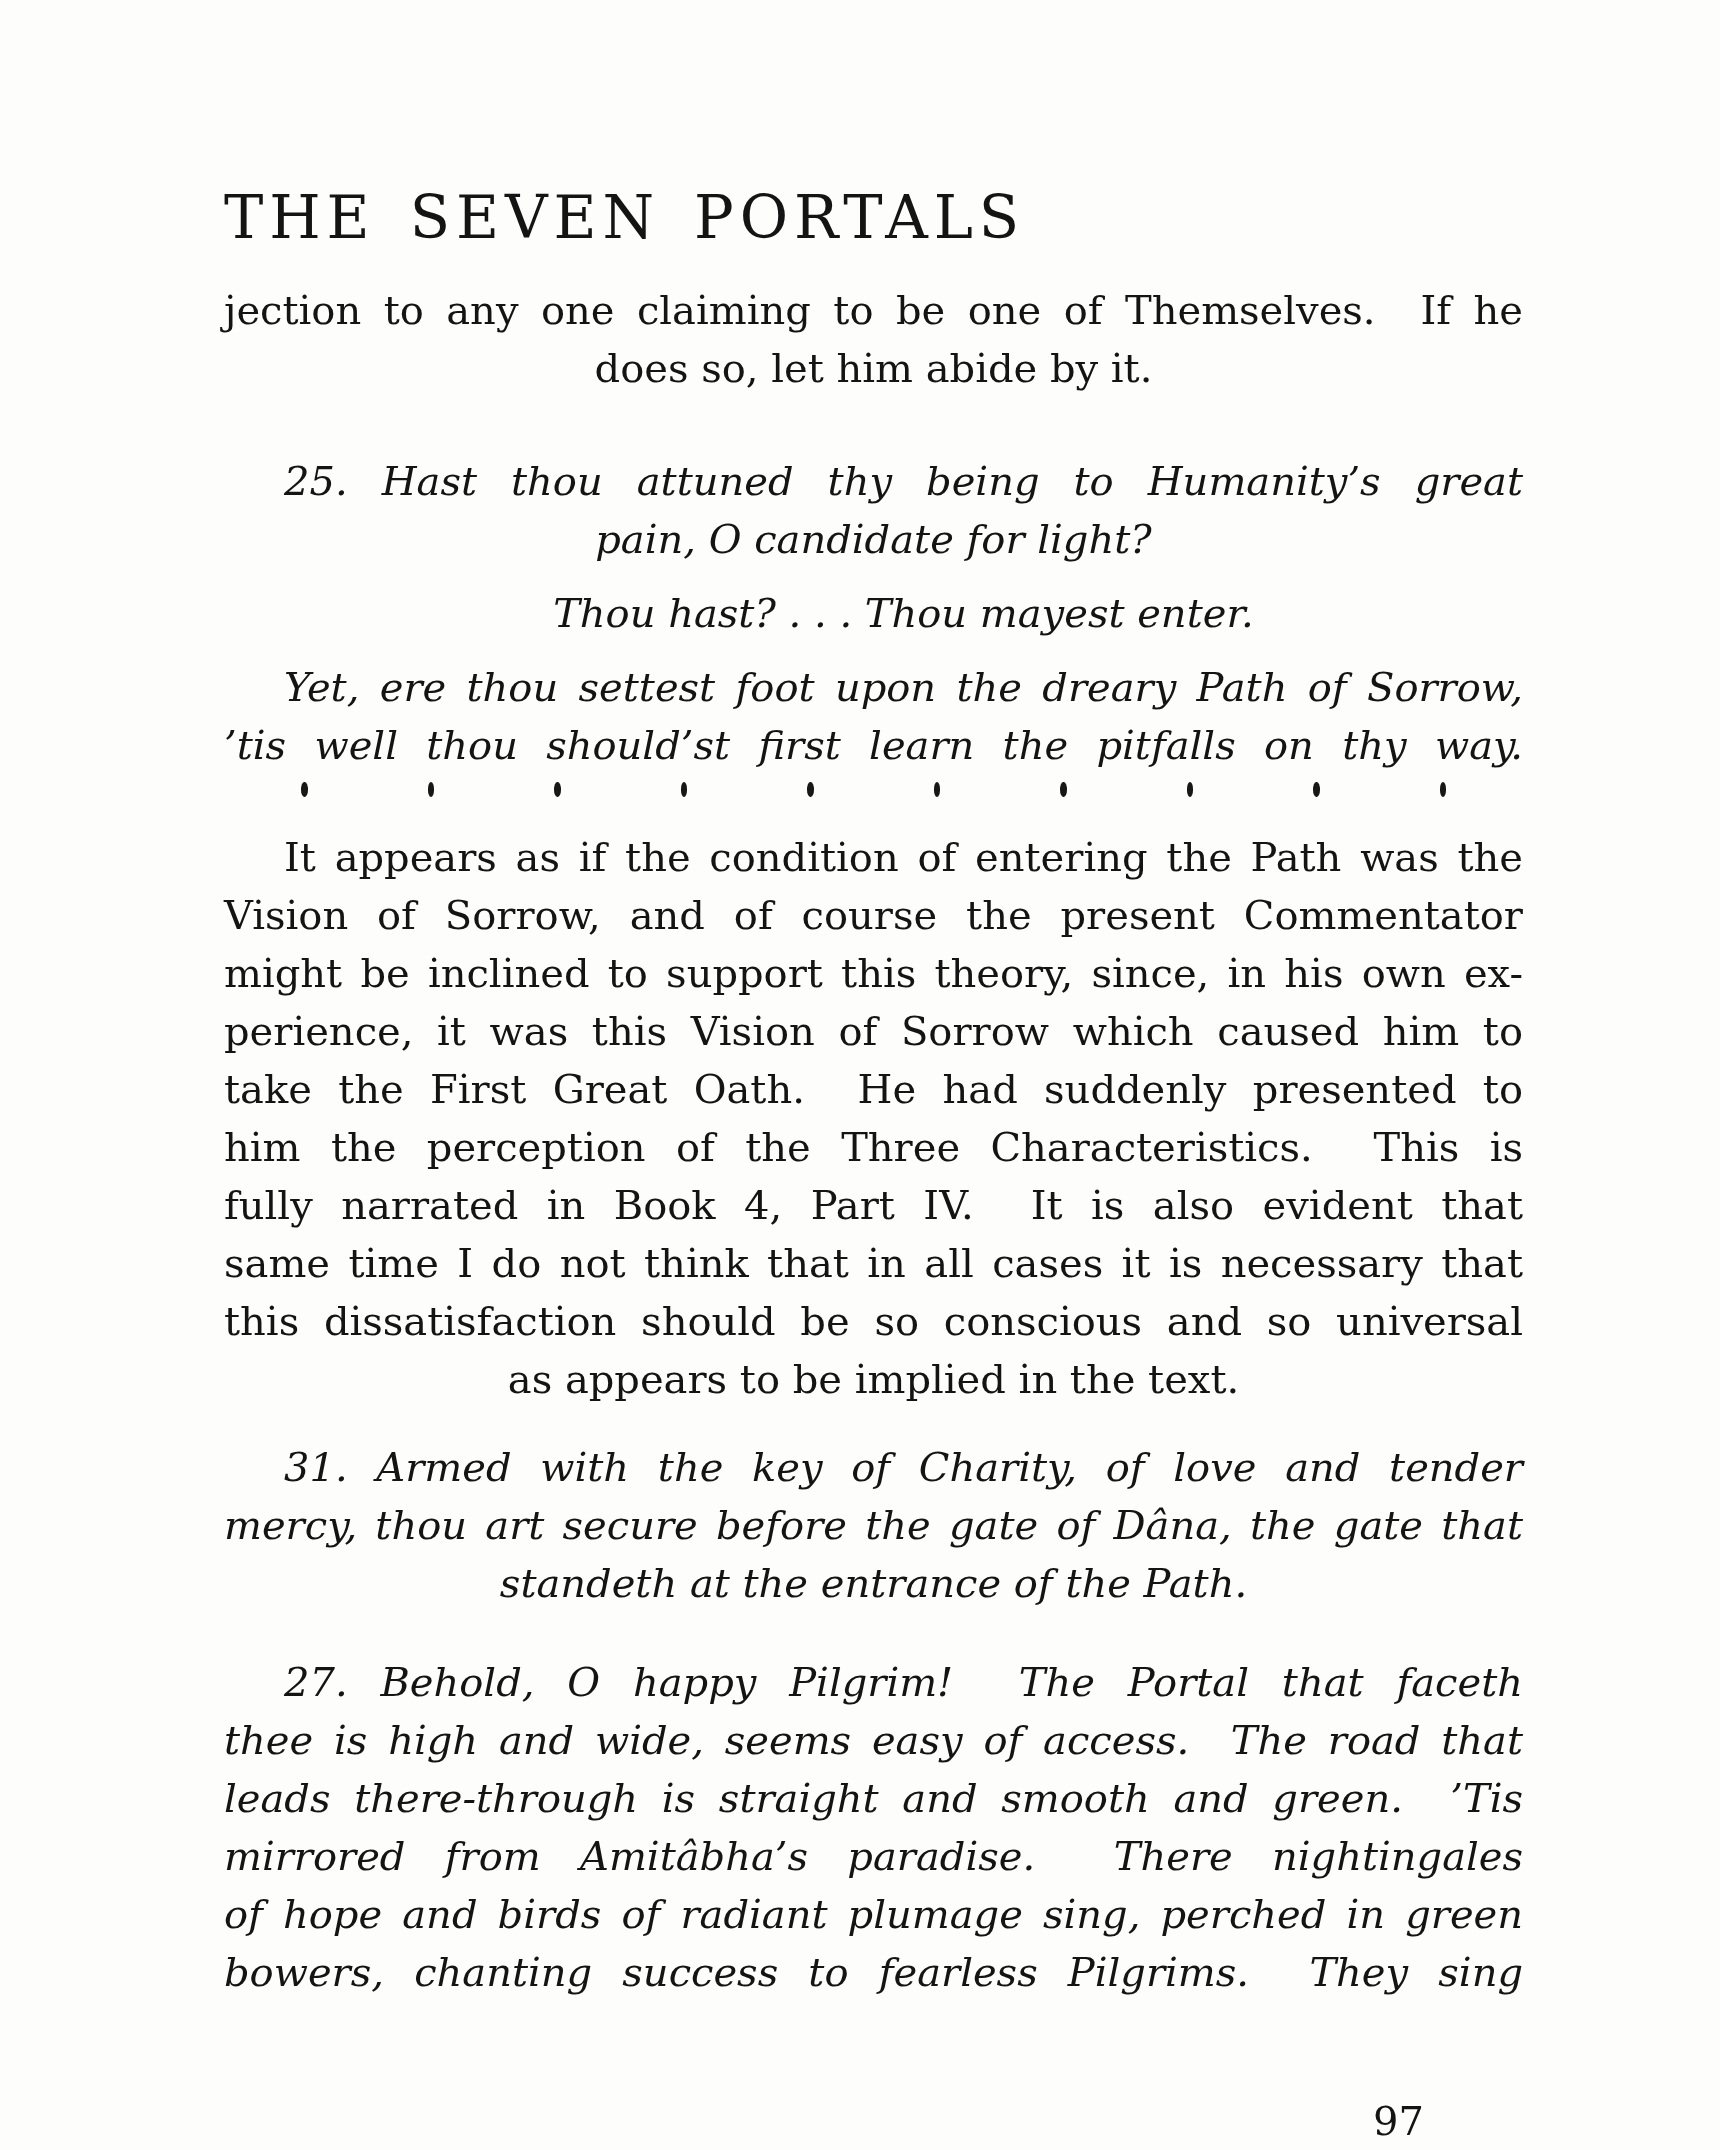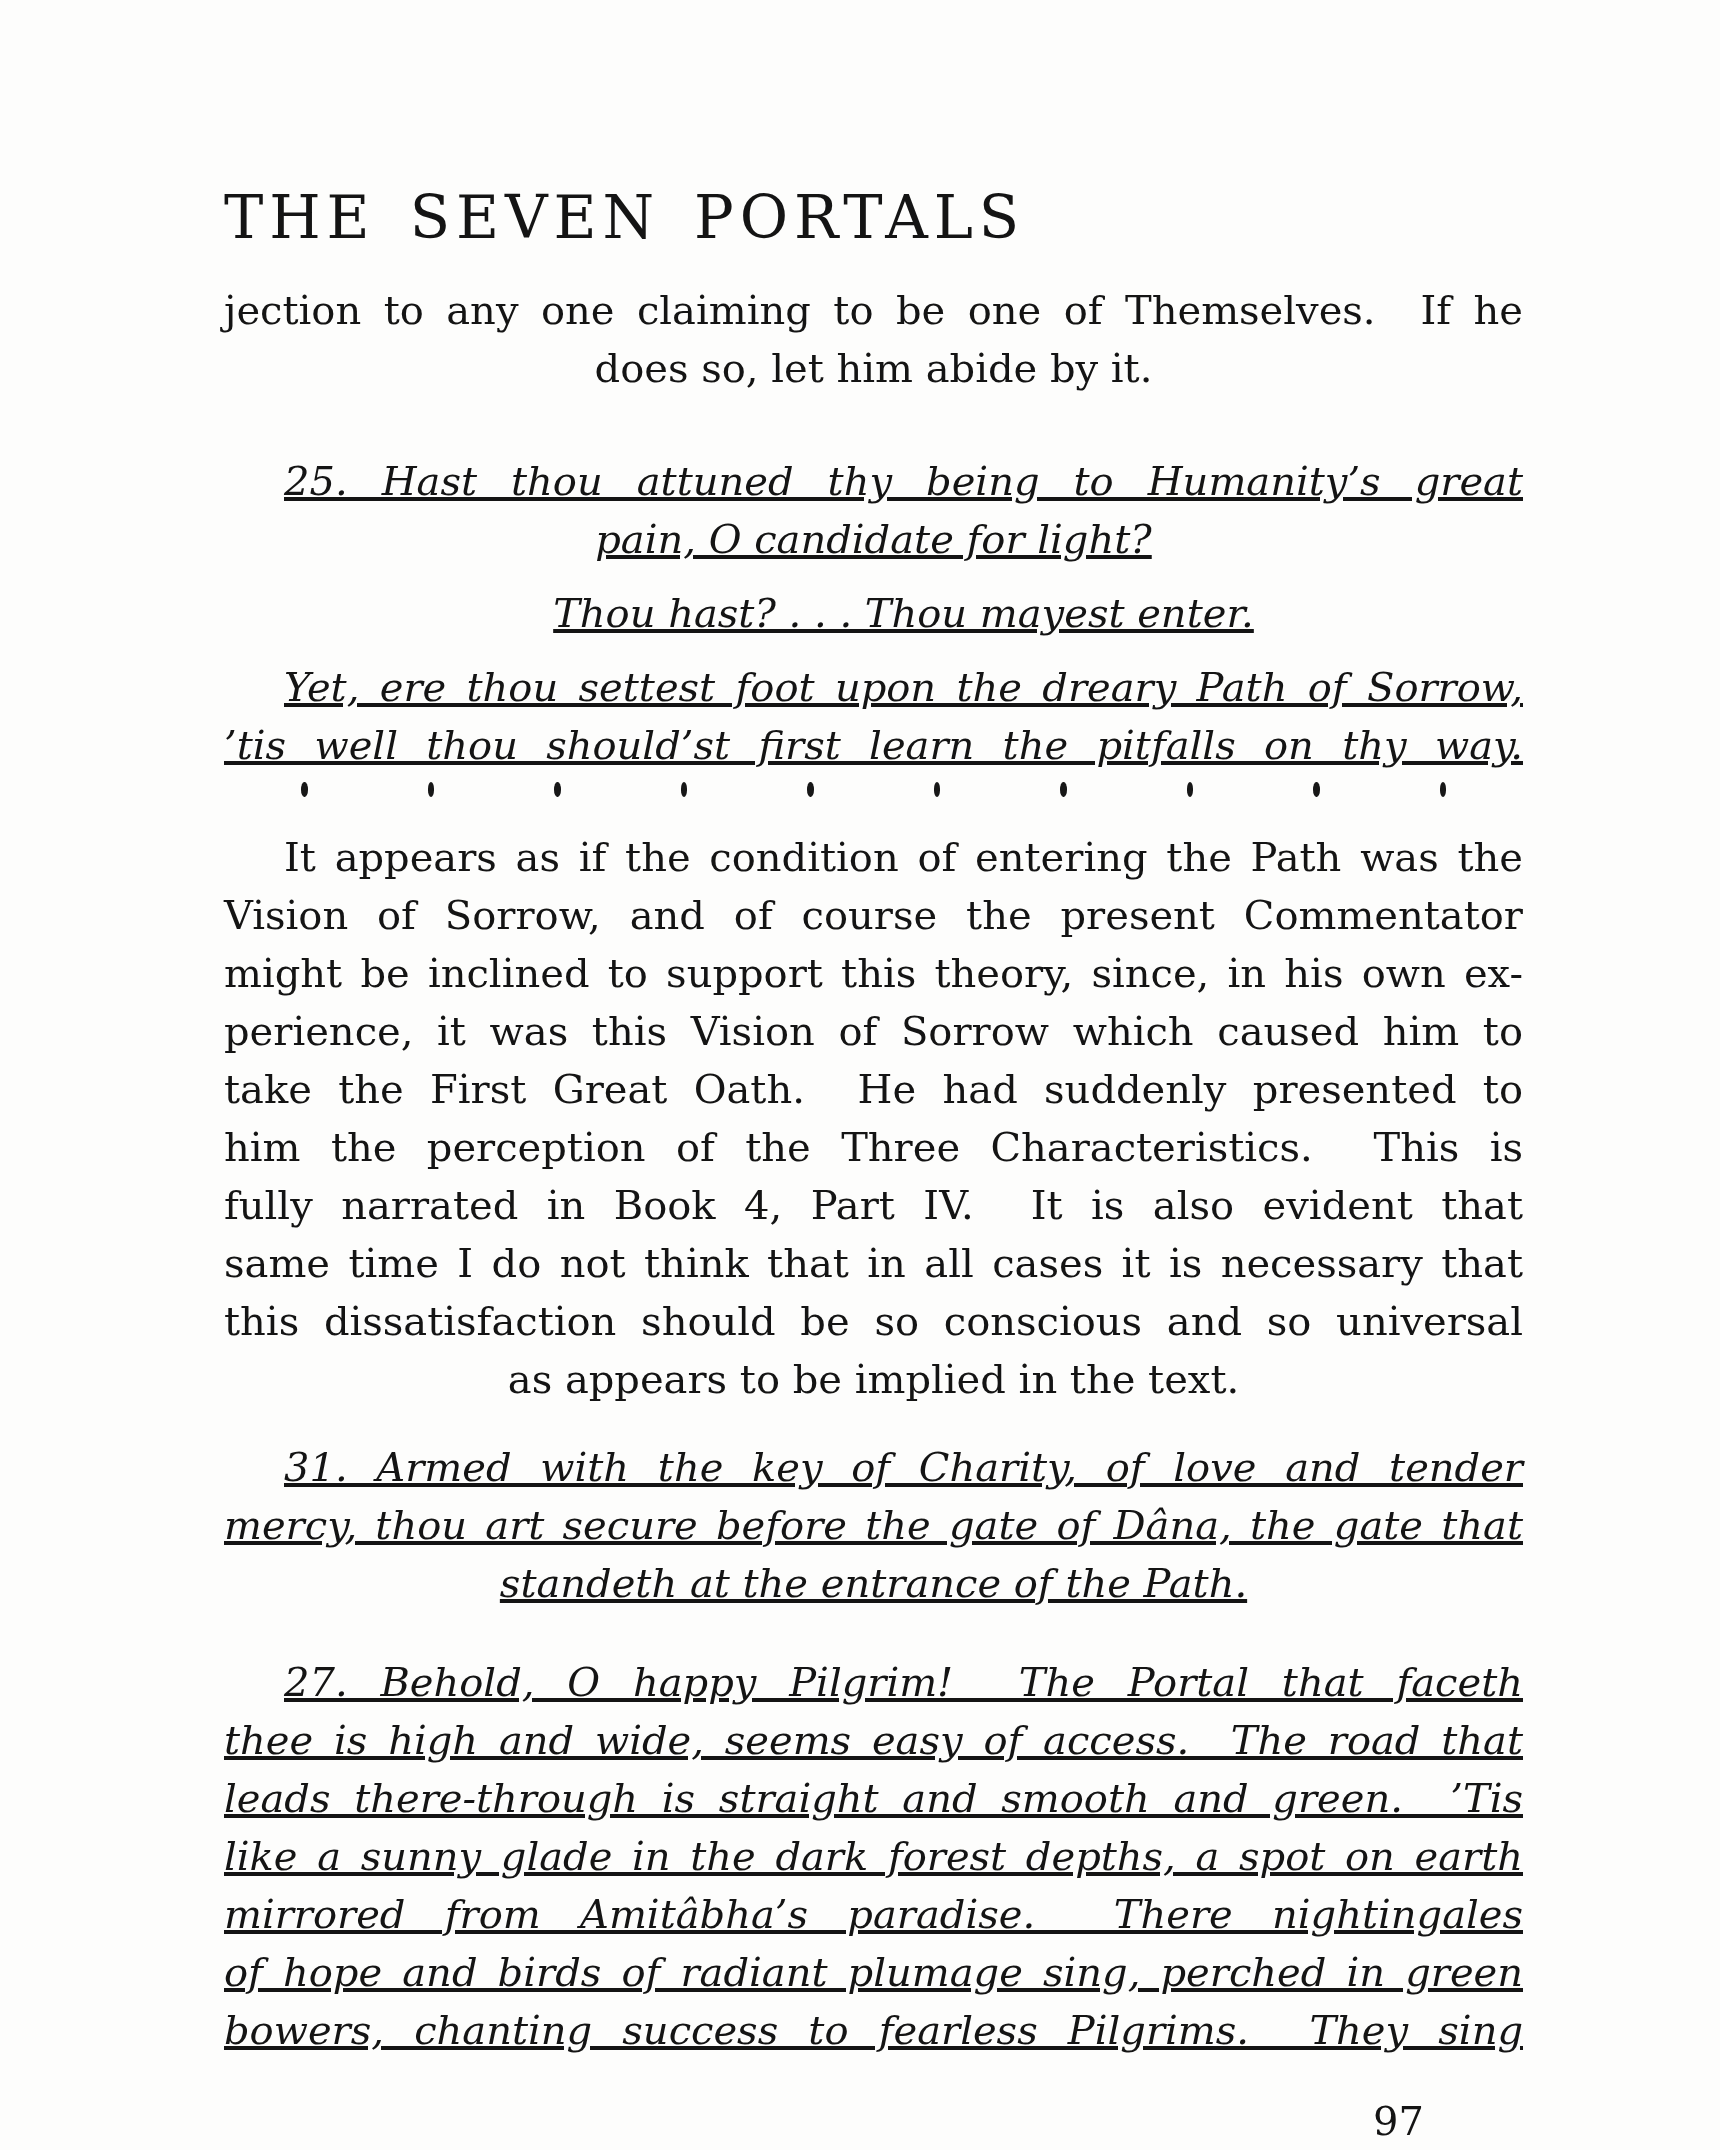--- a/index.html
+++ b/index.html
@@ -19,21 +19,21 @@
     letter-spacing: 0.10em;
     word-spacing: 0.16em;
     white-space: nowrap;
   }
   section { margin: 0; }
   .line {
     font-size: 40px;
     line-height: 58px;
     white-space: pre-wrap;
   }
-  .italic .line { font-style: italic; text-decoration: underline; }
+  .italic .line { font-style: italic; }
   .j { text-align: justify; text-align-last: justify; }
   .l { text-align: center; }
   .ind { text-indent: 1.5em; }
   .m-title { margin-top: 34px; }
   .m-verse { margin-top: 55px; }
   .m-none  { margin-top: 16px; }
   .m-sect  { margin-top: 30px; }
   .m-sect2 { margin-top: 41px; }
   .dots {
     margin-top: 6.9px;
@@ -112,21 +112,20 @@
   <section class="italic m-sect">
     <div class="line j ind">31. Armed with the key of Charity, of love and tender</div>
     <div class="line j">mercy, thou art secure before the gate of Dâna, the gate that</div>
     <div class="line l">standeth at the entrance of the Path.</div>
   </section>
 
   <section class="italic m-sect2">
     <div class="line j ind">27. Behold, O happy Pilgrim!  The Portal that faceth</div>
     <div class="line j">thee is high and wide, seems easy of access.  The road that</div>
     <div class="line j">leads there-through is straight and smooth and green.  ’Tis</div>
-    <div class="line j">like a sunny glade in the dark forest depths, a spot on earth</div>
     <div class="line j">mirrored from Amitâbha’s paradise.  There nightingales</div>
     <div class="line j">of hope and birds of radiant plumage sing, perched in green</div>
     <div class="line j">bowers, chanting success to fearless Pilgrims.  They sing</div>
   </section>
 
 </div>
 
 <div class="folio">97</div>
 
 

